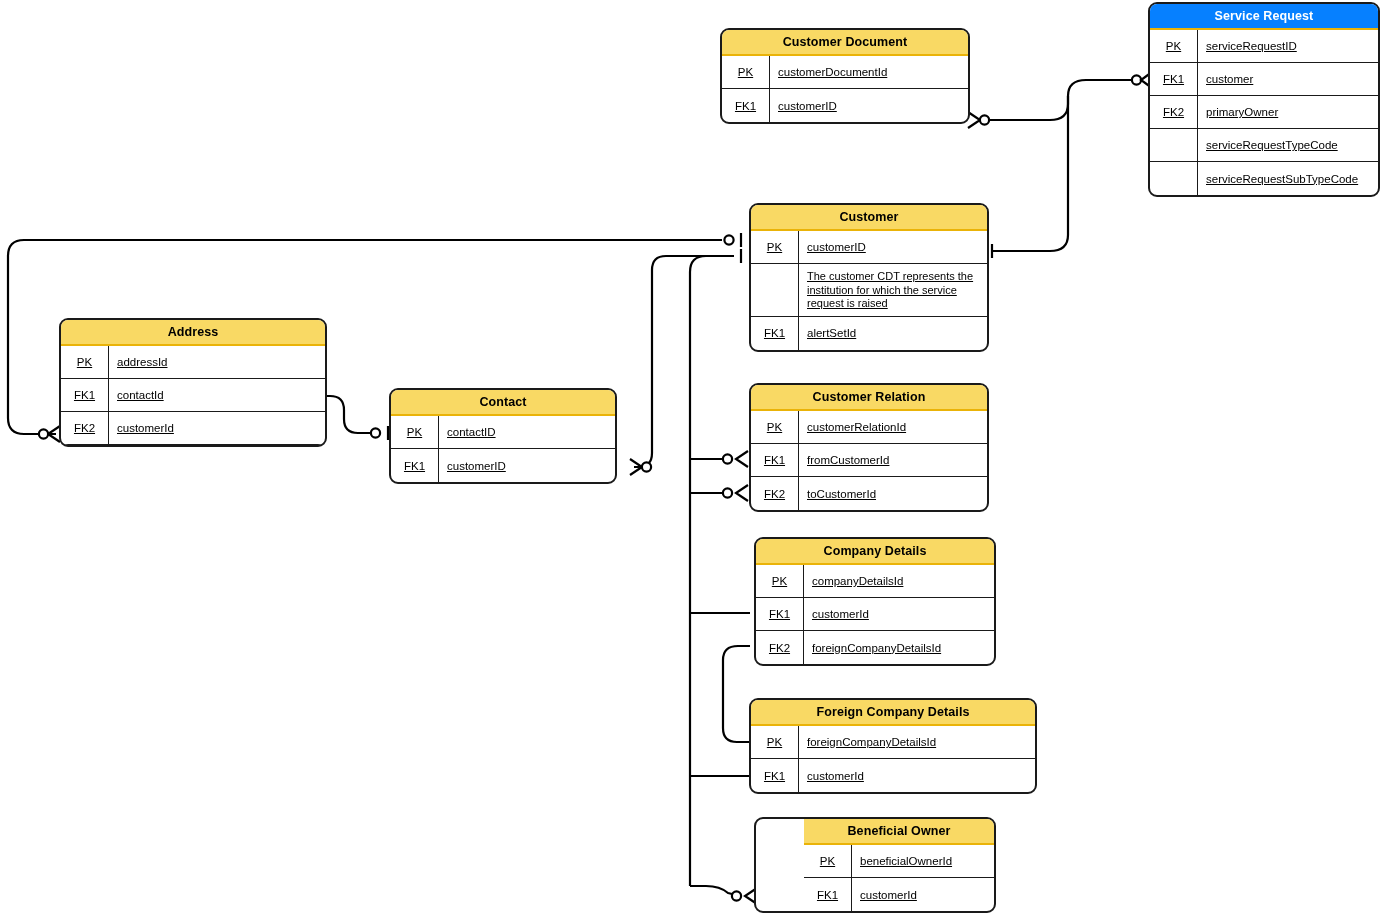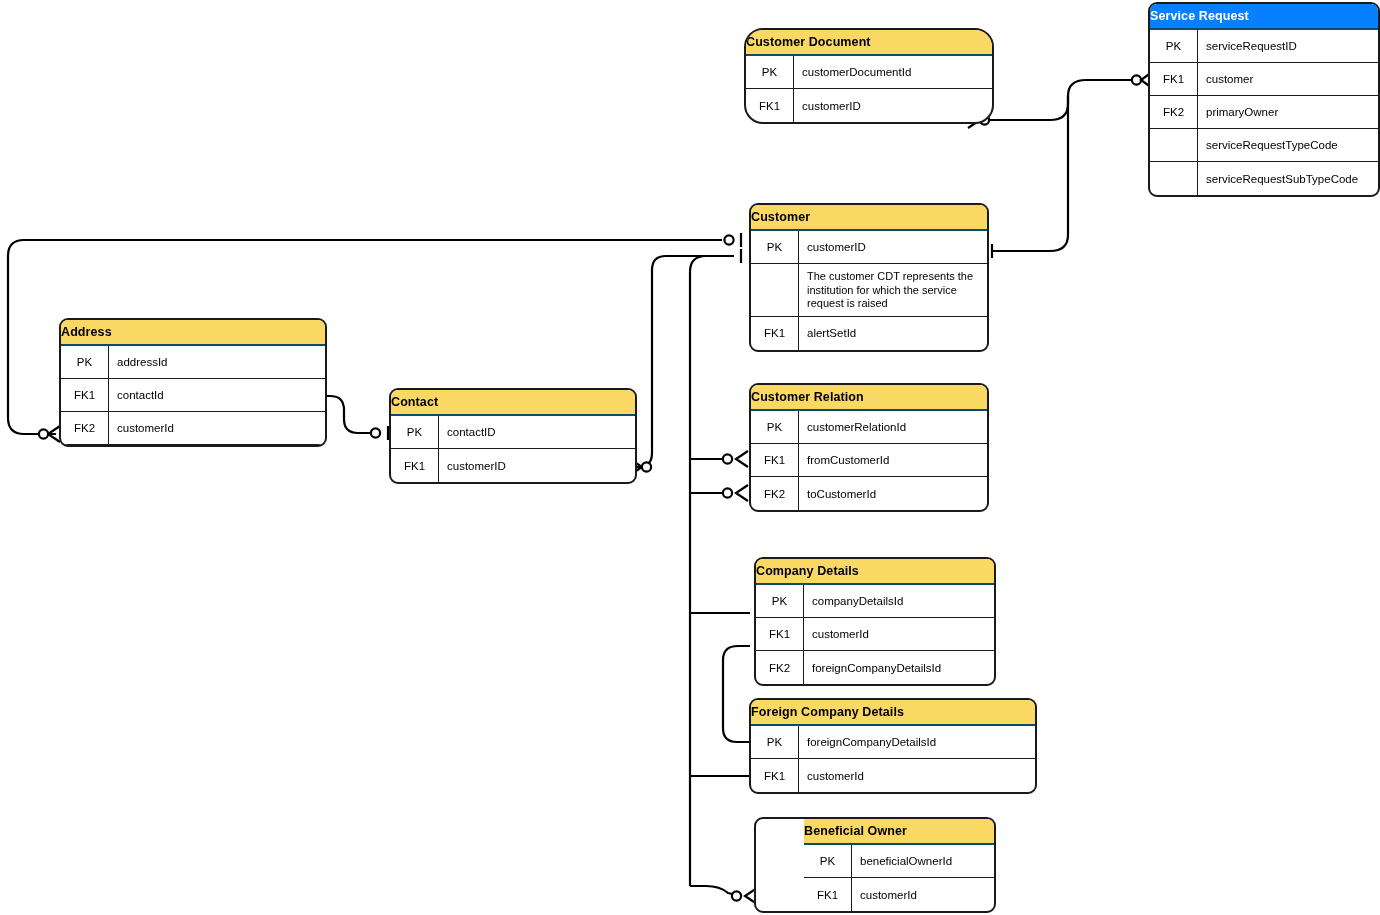--- a/index.html
+++ b/index.html
@@ -25,35 +25,36 @@
     box-sizing:border-box;
     border:2px solid #1a1a1a;
     border-radius:9px;
     background:#ffffff;
     overflow:hidden;
   }
   .ent-title{
     box-sizing:border-box;
     height:26px;
     line-height:24px;
-    text-align:left;
+    text-align:center;
     font-size:12.5px;
     font-weight:bold;
     color:#000000;
-    border-bottom:2px solid #0c4a6e;
+    border-bottom:2px solid #eab308;
     letter-spacing:.1px;
   }
   .ent-title.yellow{background:#f9d964;}
   .ent-title.blue{background:#0680ff;color:#ffffff;}
   .row{
     display:flex;
     box-sizing:border-box;
     border-bottom:1.6px solid #1a1a1a;
     min-height:33px;
     align-items:stretch;
+    text-decoration:underline;
   }
   .row:last-child{border-bottom:none;}
   .key{
     box-sizing:border-box;
     width:48px;
     flex:0 0 48px;
     border-right:1.6px solid #1a1a1a;
     font-size:11.5px;
     color:#000;
     display:flex;
@@ -75,21 +76,21 @@
     line-height:13.6px;
     font-size:11px;
     align-items:flex-start;
   }
   .row.note{min-height:auto;}
   
   .w-cd{width:250px;}
   .w-sr{width:232px;}
   .w-cu{width:240px;}
   .w-ad{width:268px;}
-  .w-co{width:248px;}
+  .w-co{width:228px;}
   .w-cr{width:240px;border-radius:9px;}
   .w-cy{width:242px;}
   .w-fc{width:288px;}
   .w-bo{width:242px;}
 </style>
 </head>
 <body>
 
 <div id="canvas">
 
@@ -192,21 +193,21 @@
         <path d="M 757 769 L 757 783"></path>
       </g>
 
       <g>
         <circle cx="736.5" cy="896" r="4.6" fill="#ffffff"></circle>
         <path d="M 757 888 L 745 896 L 757 904"></path>
       </g>
     </g>
   </svg>
 
-  <div class="entity w-cd" style="left:744px;top:28px;border-radius:19px;">
+  <div class="entity w-cd" style="left:720px;top:28px;">
     <div class="ent-title yellow">Customer Document</div>
     <div class="row">
       <div class="key">PK</div>
       <div class="val">customerDocumentId</div>
     </div>
     <div class="row">
       <div class="key">FK1</div>
       <div class="val">customerID</div>
     </div>
   </div>
@@ -291,21 +292,21 @@
     <div class="row">
       <div class="key">FK1</div>
       <div class="val">fromCustomerId</div>
     </div>
     <div class="row">
       <div class="key">FK2</div>
       <div class="val">toCustomerId</div>
     </div>
   </div>
 
-  <div class="entity w-cy" style="left:754px;top:537px;margin-top:20px;">
+  <div class="entity w-cy" style="left:754px;top:537px;">
     <div class="ent-title yellow">Company Details</div>
     <div class="row">
       <div class="key">PK</div>
       <div class="val">companyDetailsId</div>
     </div>
     <div class="row">
       <div class="key">FK1</div>
       <div class="val">customerId</div>
     </div>
     <div class="row">

